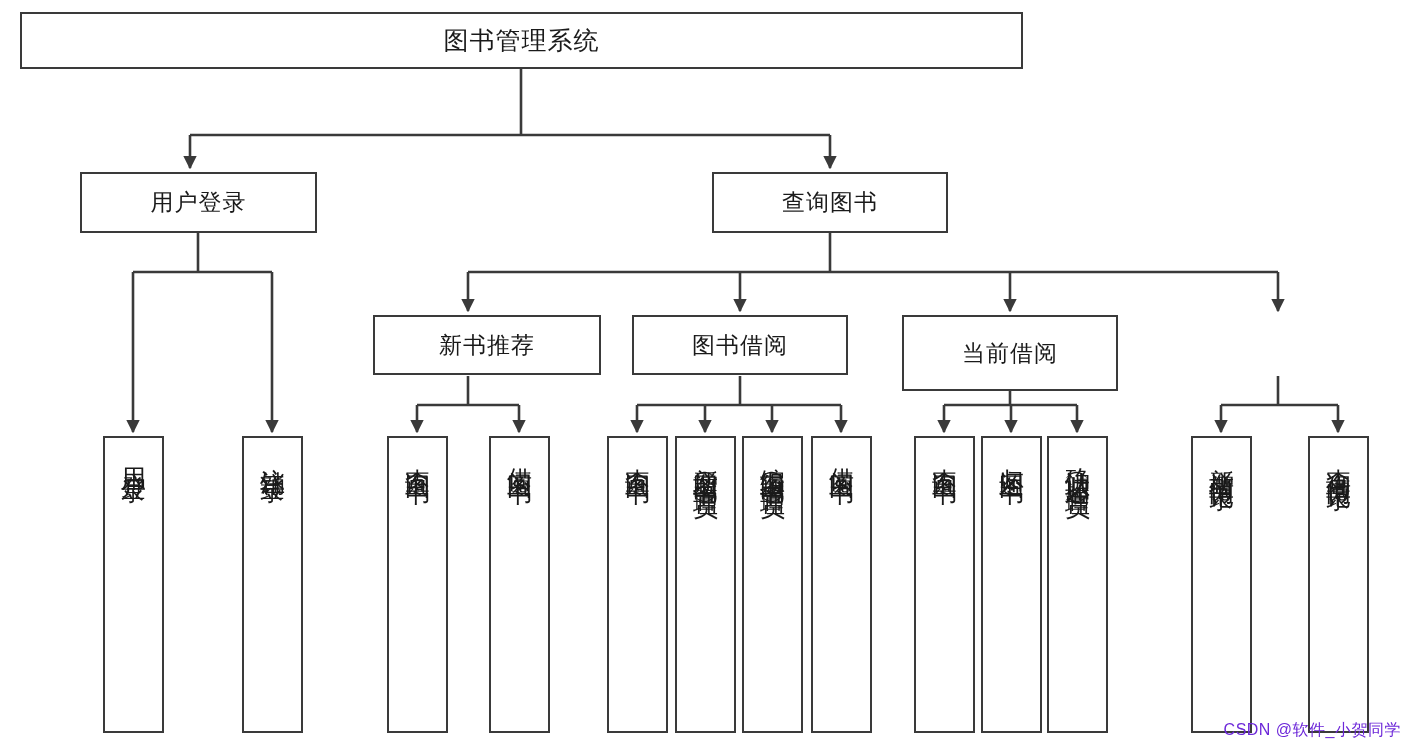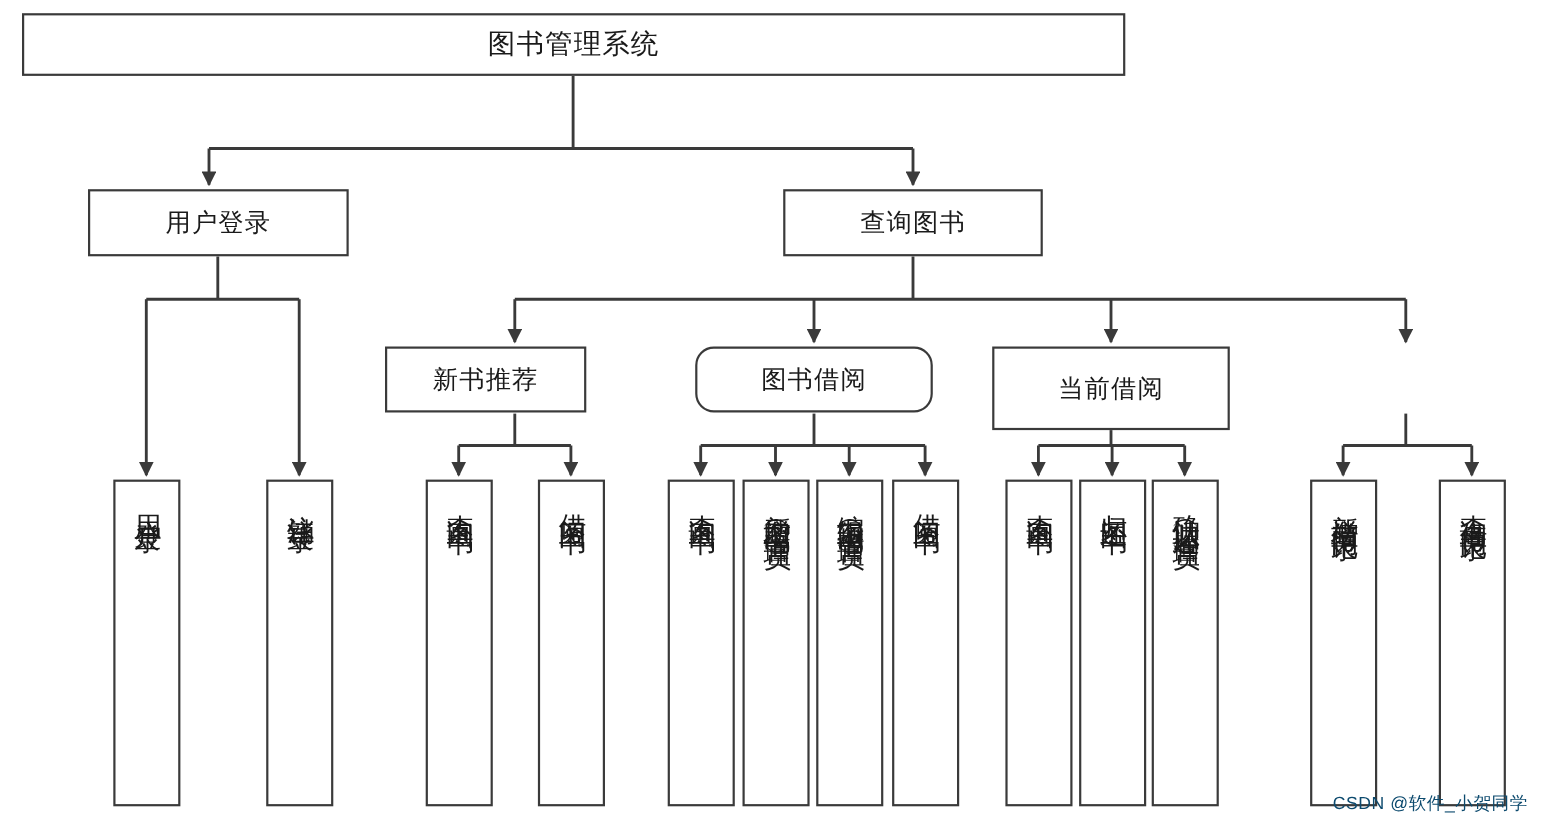--- a/index.html
+++ b/index.html
@@ -54,24 +54,24 @@
     text-orientation: upright;
     font-size: 25px;
     letter-spacing: 4px;
     line-height: 1;
   }
   #root-node .label {
     font-size: 25px;
   }
   .watermark {
     position: absolute;
-    right: 16px;
+    right: 4px;
     bottom: 6px;
     font-size: 16px;
-    color: #0c4a6e;
+    color: #6d28d9;
     letter-spacing: 0.5px;
     white-space: nowrap;
   }
 </style>
 </head>
 <body>
 
 <div id="canvas">
 
   <svg class="edges" viewBox="0 0 1405 747" xmlns="http://www.w3.org/2000/svg">
@@ -129,25 +129,25 @@
   </div>
 
   <div class="node horiz" style="left:80px; top:172px; width:237px; height:61px;">
     <span class="label">用户登录</span>
   </div>
 
   <div class="node horiz" style="left:712px; top:172px; width:236px; height:61px;">
     <span class="label">查询图书</span>
   </div>
 
-  <div class="node horiz" style="left:350px; top:315px; width:183px; height:60px;">
+  <div class="node horiz" style="left:373px; top:315px; width:228px; height:60px;">
     <span class="label">新书推荐</span>
   </div>
 
-  <div class="node horiz" style="left:632px; top:315px; width:216px; height:60px;border-radius:17px;">
+  <div class="node horiz" style="left:632px; top:315px; width:216px; height:60px;">
     <span class="label">图书借阅</span>
   </div>
 
   <div class="node horiz" style="left:902px; top:315px; width:216px; height:76px;">
     <span class="label">当前借阅</span>
   </div>
 
 
   <div class="node vert" style="left:103px; top:436px; width:61px; height:297px;">
     <span class="label">用户登录</span>

